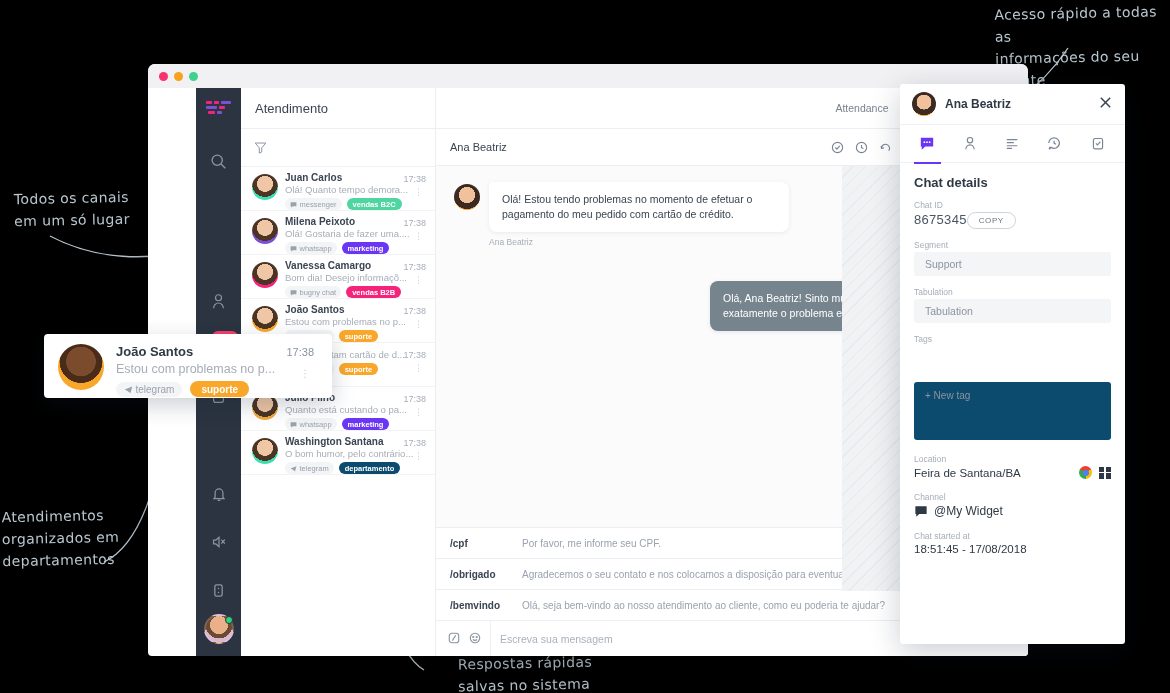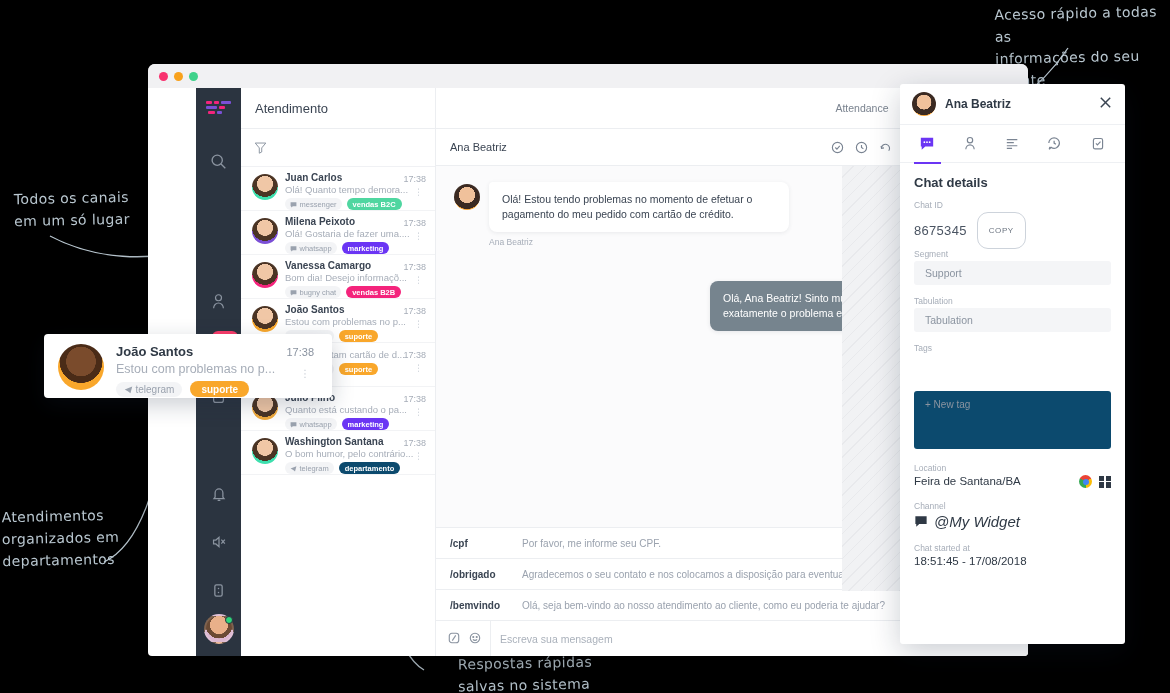--- a/index.html
+++ b/index.html
@@ -152,35 +152,35 @@
   #rp-name { font-size:12px; font-weight:bold; color:#2f3945;}
   #rp-close { margin-left:auto; cursor:pointer;}
   #rp-tabs { height:38px; display:flex; align-items:center; border-bottom:1px solid #eef0f3; padding: 0 6px;}
   .rtab { flex:1; height:38px; display:flex; align-items:center; justify-content:center; position:relative; cursor:pointer;}
   .rtab svg { stroke:#7b8593; fill:none; stroke-width:1.4;}
   .rtab.sel svg { stroke:none; fill:#6b35f4;}
   .rtab.sel::after { content:""; position:absolute; bottom:-1px; left:8px; right:8px; height:2px; background:#6b35f4;}
   #rp-body { padding: 12px 14px; }
   #rp-title { font-size:13px; font-weight:bold; color:#2f3945; margin-bottom:10px;}
   .fld-lbl { font-size:8.5px; color:#a6adb8; margin-bottom:2px;}
-  .chatid-row { display:flex; align-items:center; gap:10px; }
+  .chatid-row { display:flex; align-items:flex-start; gap:0; margin-bottom:11px;}
   .chatid-val { font-size:13px; color:#4a5462; letter-spacing:.3px;}
-  .copy-btn { border:1px solid #cdd3db; border-radius:11px; font-size:8px; color:#6b7480; padding:13px 11px; letter-spacing:.6px; cursor:pointer; background:#fff;}
+  .copy-btn { border:1px solid #cdd3db; border-radius:11px; font-size:8px; color:#6b7480; padding:3px 11px; letter-spacing:.6px; cursor:pointer; background:#fff;}
   .fld-box { background:#f4f5f7; border-radius:3px; height:24px; display:flex; align-items:center; padding-left:11px; font-size:10.5px; color:#8b94a0; margin-bottom:11px;}
   .tags-box { background:#0c4a6e; border-radius:3px; height:58px; padding: 8px 0 0 11px; font-size:10px; color:#8b94a0; margin-bottom:14px;margin-top:38px;}
-  .loc-row { display:flex; }
+  .loc-row { display:flex; align-items:center; }
   .loc-val { font-size:11.5px; color:#2f3945;}
   .loc-icons { margin-left:auto; display:flex; gap:7px; align-items:center;}
   .chrome-ico { width:13px; height:13px; border-radius:50%;
      background: conic-gradient(from -60deg, #ea4335 0 120deg, #fbbc05 120deg 240deg, #34a853 240deg 360deg); position:relative;}
   .chrome-ico::after { content:""; position:absolute; inset:3.5px; border-radius:50%; background:#4285f4; }
   .win-ico { width:12px; height:12px; display:grid; grid-template-columns:1fr 1fr; grid-template-rows:1fr 1fr; gap:1.5px;}
   .win-ico i { background:#2f3945; display:block;}
   .chan-row { display:flex; align-items:center; gap:6px; }
-  .chan-val { font-size:15px; color:#2f3945;font-style:italic;}
+  .chan-val { font-size:12px; color:#2f3945;}
   .started-val { font-size:11.5px; color:#2f3945;}
   .blk { margin-top:13px;}
 
   
   #stripe {
     position:absolute; left:842px; top:166px; width:58px; height:425px; z-index:10;
     background: repeating-linear-gradient(-45deg, #e8e9ec 0 1px, #f1f2f4 1px 9px);
   }
 </style>
 </head>

